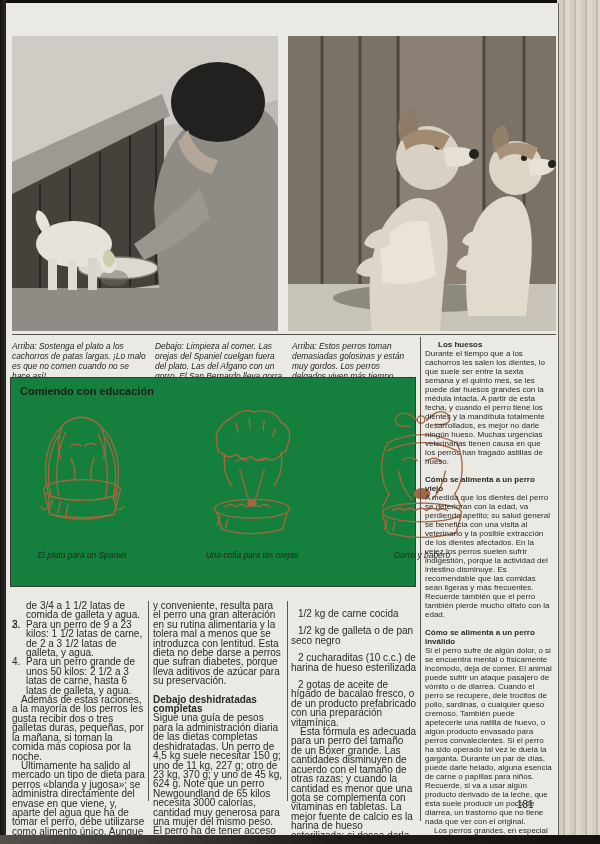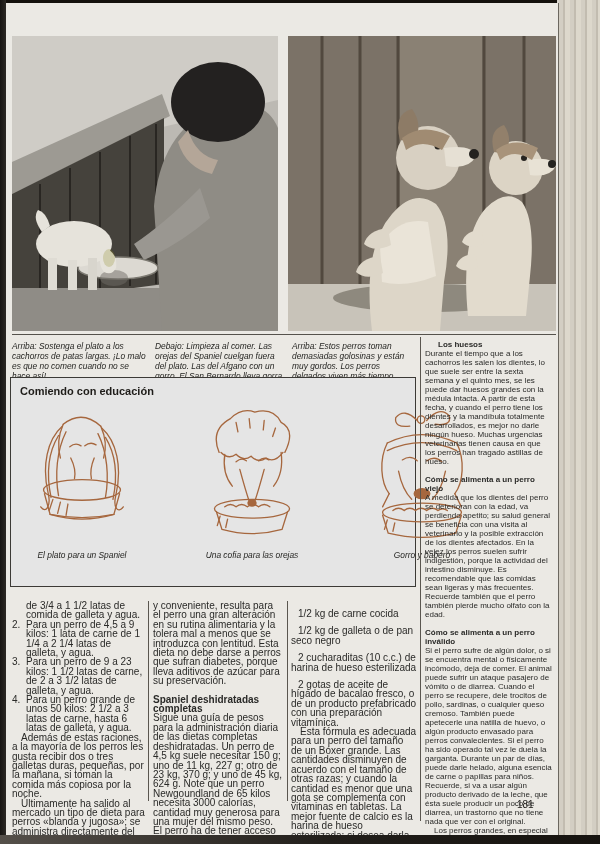--- a/index.html
+++ b/index.html
@@ -18,21 +18,21 @@
   .photo svg{display:block;}
   .photo-left{left:12px;width:266px;height:295px;}
   .photo-right{left:288px;width:268px;height:295px;}
   .caption-rule{position:absolute;left:12px;top:334px;width:544px;height:1px;background:#55524c;}
   .caption{position:absolute;top:341px;margin:0;font-style:italic;font-size:8.4px;
         line-height:10px;color:#252522;}
   #cap1{left:12px;width:134px;}
   #cap2{left:155px;width:128px;}
   #cap3{left:292px;width:122px;}
   .feature-box{position:absolute;left:10px;top:377px;width:406px;height:210px;
-        border:1px solid #3c3a36;background:#e5e5e5;box-sizing:border-box;}
+        border:1px solid #3c3a36;background:#15803d;box-sizing:border-box;}
   .feature-box h2{margin:7px 0 0 9px;font-size:11px;line-height:12px;color:#1e1c19;}
   .illos{display:flex;justify-content:space-between;padding:2px 10px 0;gap:48px;}
   .illos figure{margin:0;width:126px;text-align:center;}
   .illos svg{display:block;margin:0 auto;}
   .illos figcaption{font-style:italic;font-size:8.4px;line-height:9px;margin-top:2px;color:#252522;}
   .col{position:absolute;font-size:10px;line-height:9.4px;}
   .col p{margin:0;}
   #col1{left:12px;top:601px;width:134px;}
   #col2{left:153px;top:601px;width:130px;}
   #col3{left:291px;top:601px;width:126px;}
@@ -200,37 +200,36 @@
         </svg>
         <figcaption>Gorro y babero</figcaption>
       </figure>
     </div>
   </section>
 
   <div class="col" id="col1">
     <p class="cont">de 3/4 a 1 1/2 latas de comida de galleta y agua.</p>
     <div class="li">
       <span class="num">2.</span>
-      <span>Para un perro de 4,5 a 9 kilos: 1 lata de carne de 1 1/4 a 2 1/4 latas de galleta, y agua.</span>
     </div>
     <div class="li">
       <span class="num">3.</span>
       <span>Para un perro de 9 a 23 kilos: 1 1/2 latas de carne, de 2 a 3 1/2 latas de galleta, y agua.</span>
     </div>
     <div class="li">
       <span class="num">4.</span>
       <span>Para un perro grande de unos 50 kilos: 2 1/2 a 3 latas de carne, hasta 6 latas de galleta, y agua.</span>
     </div>
     <p class="ind">Además de estas raciones, a la mayoría de los perros les gusta recibir dos o tres galletas duras, pequeñas, por la mañana, si toman la comida más copiosa por la noche.</p>
     <p class="ind">Últimamente ha salido al mercado un tipo de dieta para perros «blanda y jugosa»; se administra directamente del envase en que viene, y, aparte del agua que ha de tomar el perro, debe utilizarse como alimento único. Aunque es éste un tipo de alimento atractivo</p>
   </div>
 
   <div class="col" id="col2">
     <p>y conveniente, resulta para el perro una gran alteración en su rutina alimentaria y la tolera mal a menos que se introduzca con lentitud. Esta dieta no debe darse a perros que sufran diabetes, porque lleva aditivos de azúcar para su preservación.</p>
-    <p class="colhead">Spaniel deshidratadas completas</p>
+    <p class="colhead">Debajo deshidratadas completas</p>
     <p>Sigue una guía de pesos para la administración diaria de las dietas completas deshidratadas. Un perro de 4,5 kg suele necesitar 150 g; uno de 11 kg, 227 g; otro de 23 kg, 370 g; y uno de 45 kg, 624 g. Note que un perro Newgoundland de 65 kilos necesita 3000 calorías, cantidad muy generosa para una mujer del mismo peso. El perro ha de tener acceso a mucha cantidad de agua.</p>
   </div>
 
   <div class="col" id="col3">
     <div class="recipe">
       <p>1/2 kg de carne cocida</p>
       <p>1/2 kg de galleta o de pan seco negro</p>
       <p>2 cucharaditas (10 c.c.) de harina de hueso esterilizada</p>
       <p>2 gotas de aceite de hígado de bacalao fresco, o de un producto prefabricado con una preparación vitamínica.</p>
     </div>

